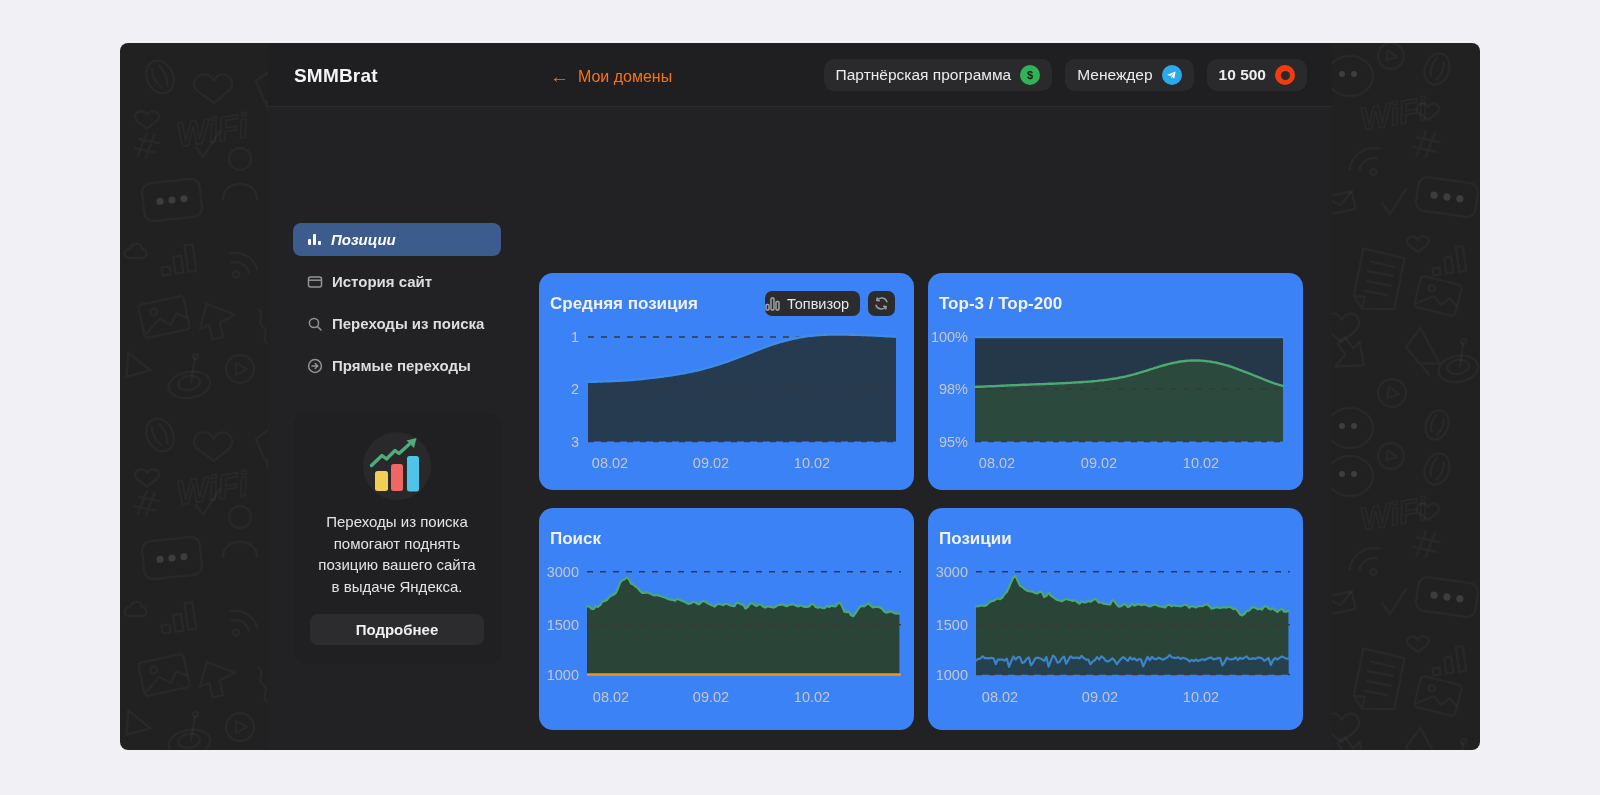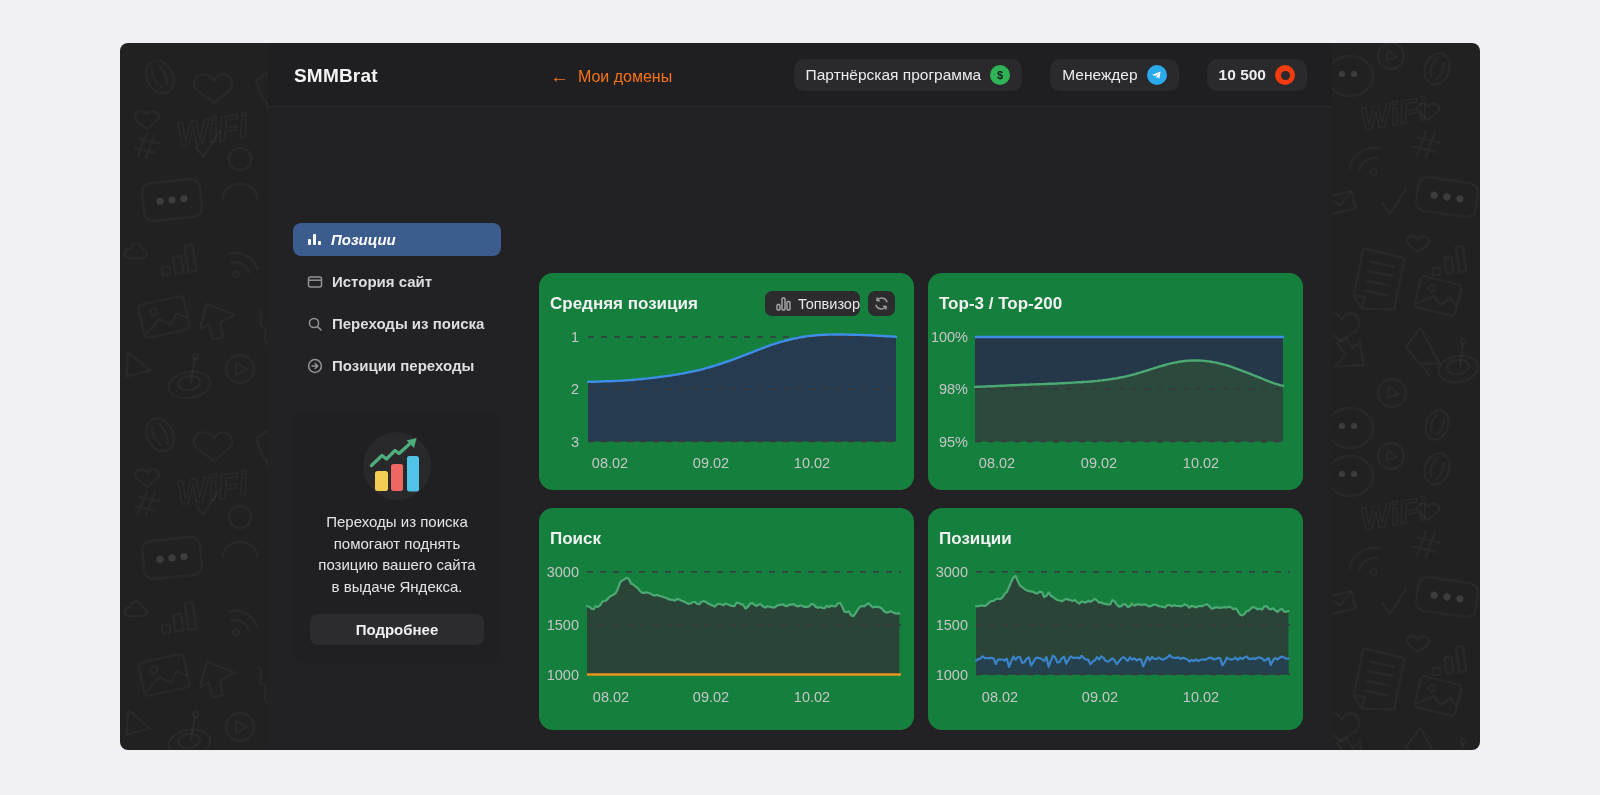--- a/index.html
+++ b/index.html
@@ -2,42 +2,42 @@
 <html><head>
 <meta charset="utf-8">
 <style>
   * { margin:0; padding:0; box-sizing:border-box; }
   html,body { width:1600px; height:795px; background:#F1F1F5; font-family:"Liberation Sans", sans-serif; overflow:hidden; }
   #panel { position:absolute; left:120px; top:43px; width:1360px; height:707px; background:#212122; border-radius:8px; overflow:hidden; }
   #center { position:absolute; left:148px; top:0; width:1064px; height:707px; background:#222224; }
   #nav { position:absolute; left:0; top:0; width:1064px; height:64px; background:#1F1F21; border-bottom:1px solid #2A2A2C; }
   .logo { position:absolute; left:26px; top:22px; font-size:19px; font-weight:bold; color:#F4F4F5; letter-spacing:0.2px; }
   .domains { position:absolute; left:282px; top:23px; font-size:16px; color:#f97316; }
-  .pills { position:absolute; right:25px; top:16px; display:flex; gap:28px; }
+  .pills { position:absolute; right:25px; top:16px; display:flex; gap:13px; }
   .pill { height:32px; background:#2A2A2C; border-radius:10px; display:flex; align-items:center; padding:0 12px; gap:9px; font-size:15.5px; font-weight:500; color:#EDEDEF; }
   .cicon { width:20px; height:20px; border-radius:50%; display:flex; align-items:center; justify-content:center; }
   #bar { position:absolute; left:25px; top:89px; width:1014px; height:65px; background:#1C1C1E; border-radius:12px; }
   #bar .dot { position:absolute; left:21px; top:28.5px; width:8px; height:8px; border-radius:50%; background:#414144; }
   #bar .site { position:absolute; left:36px; top:22px; font-size:17.5px; font-weight:bold; color:#EFEFF1; }
   #bar .chev { position:absolute; left:162px; top:28px; }
   .greenbtn { position:absolute; left:741px; top:14px; width:205px; height:36px; background:#2E9E57; border-radius:9px; color:#FFFFFF; font-size:15px; font-weight:bold; text-align:center; line-height:36px; }
   .dotsbtn { position:absolute; left:957px; top:16px; width:39px; height:33px; background:#29292B; border-radius:10px; display:flex; align-items:center; justify-content:center; gap:2px; }
   .dotsbtn i { width:4px; height:4px; border-radius:50%; background:#EDEDEF; }
   #sidebar { position:absolute; left:25px; top:180px; width:208px; }
   .mitem { position:relative; height:33px; margin-bottom:9px; border-radius:8px; display:flex; align-items:center; padding-left:14px; gap:9px; font-size:15px; font-weight:600; color:#DEDEE0; }
   .mitem.active { background:#3B5C8C; color:#FFFFFF;font-style:italic; }
   .mitem svg { flex:0 0 auto; }
   #promo { position:absolute; left:25px; top:370px; width:208px; height:251px; background:#202022; border-radius:14px; }
   #promo .iconwrap { position:absolute; left:70px; top:19px; width:68px; height:68px; border-radius:50%; background:#29292B; }
   #promo .ptext { position:absolute; left:0; top:98px; width:208px; text-align:center; font-size:15px; line-height:21.5px; color:#E4E4E6; }
   #promo .pbtn { position:absolute; left:17px; top:201px; width:174px; height:31px; background:#2C2C2E; border-radius:8px; color:#F0F0F2; font-size:15px; font-weight:bold; text-align:center; line-height:31px; }
   #cards { position:absolute; left:271px; top:230px; }
-  .card { position:absolute; background:#15803d; border-radius:14px; }
+  .card { position:absolute; background:#3b82f6; border-radius:14px; }
   .card .title { position:absolute; left:11px; top:21px; font-size:17px; font-weight:bold; color:#F2F2F3; }
-  .badge { position:absolute; left:226px; top:18px; width:95px; height:25px; background:#2C2C2E; border-radius:7px; display:flex; align-items:center; justify-content:flex-end; gap:7px; font-size:14.5px; color:#E8E8EA; }
+  .badge { position:absolute; left:226px; top:18px; width:95px; height:25px; background:#2C2C2E; border-radius:7px; display:flex; align-items:center; justify-content:flex-start; gap:7px; font-size:14.5px; color:#E8E8EA; }
   .refresh { position:absolute; left:329px; top:18px; width:27px; height:25px; background:#2C2C2E; border-radius:7px; display:flex; align-items:center; justify-content:center; }
   .card svg.chart { position:absolute; left:0; top:0; }
 </style>
 </head>
 <body>
 <div id="panel">
   <svg width="148" height="707" viewBox="0 0 148 707" style="position:absolute;left:0;top:0;">
       <g transform="translate(0,0)">
 <g transform="translate(40,34) rotate(-25)">
           <ellipse cx="0" cy="0" rx="13" ry="17" fill="none" stroke="rgba(255,255,255,0.036)" stroke-width="2.4" stroke-linecap="round" stroke-linejoin="round"></ellipse>
@@ -363,21 +363,21 @@
             <circle cx="7" cy="7" r="4.6"></circle>
             <path d="M10.6 10.6 L14 14" stroke-linecap="round"></path>
           </svg>
         <span>Переходы из поиска</span>
       </div>
       <div class="mitem">
         <svg width="16" height="16" viewBox="0 0 16 16" fill="none" stroke="#949498" stroke-width="1.5">
             <circle cx="8" cy="8" r="6.4"></circle>
             <path d="M5 8 L10.5 8 M8.2 5.5 L10.8 8 L8.2 10.5" stroke-linecap="round" stroke-linejoin="round"></path>
           </svg>
-        <span>Позиции переходы</span>
+        <span>Прямые переходы</span>
       </div>
     </div>
     <div id="promo">
       <div class="iconwrap"></div>
       <svg style="position:absolute;left:70px;top:19px;" width="68" height="68" viewBox="0 0 68 68">
         <rect x="12" y="39" width="13" height="20" rx="2.5" fill="#F2CE53"></rect>
         <rect x="28" y="32" width="12" height="27" rx="2.5" fill="#EF6663"></rect>
         <rect x="44" y="24" width="12" height="35.5" rx="2.5" fill="#4FC4E8"></rect>
         <path d="M8.5 33.5 L19 23.5 L23.5 27 L32 18.5 L36 21.5 L46 12.5" stroke="#4FAC7C" stroke-width="3.4" fill="none" stroke-linecap="round" stroke-linejoin="round"></path>
         <path d="M43.5 8.5 L53.5 6 L51 16 Z" fill="#4FAC7C"></path>

